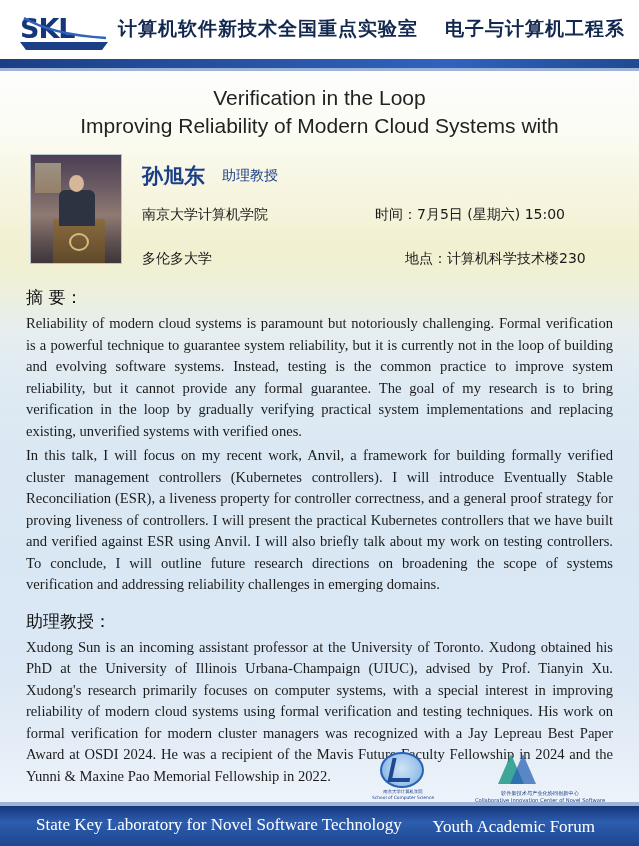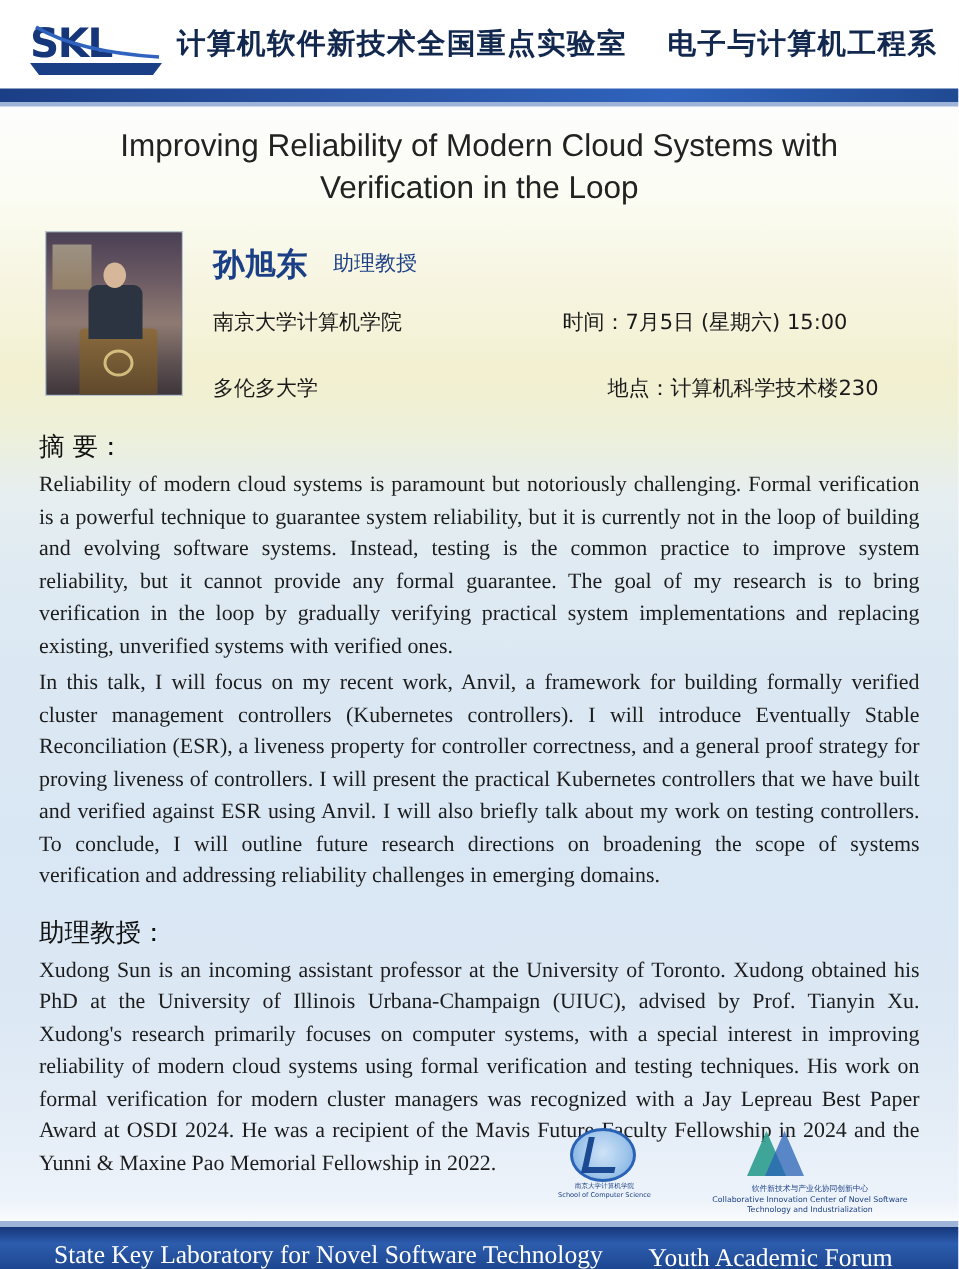--- a/index.html
+++ b/index.html
@@ -259,21 +259,21 @@
     position: absolute; left: 0; top: 38px; width: 160px;
     text-align: center;
     font-family: "DejaVu Sans", sans-serif;
     font-size: 5.2px;
     color: #1b3f86;
     line-height: 7px;
   }
   .footer {
     position: absolute;
     left: 0; right: 0; bottom: 0;
-    height: 28px;
+    height: 40px;
     background: linear-gradient(to bottom, #16367a 0%, #2d5dae 40%, #1d4690 100%);
   }
   .footer:before {
     content: "";
     position: absolute; left: 0; right: 0; top: -4px;
     height: 4px;
     background: #9db4d8;
   }
   .footer-left {
     position: absolute;
@@ -304,22 +304,22 @@
       <path d="M2 34 L90 34 L84 42 L8 42 Z" fill="#1b3f86"></path>
       <path d="M6 10 C26 22, 56 28, 88 30" stroke="#2f63bd" stroke-width="2.5" fill="none"></path>
     </svg>
 
     <div class="hdr-title">计算机软件新技术全国重点实验室</div>
     <div class="hdr-title2">电子与计算机工程系</div>
     <div class="hdr-blue-strip"></div>
   </div>
 
   <div class="talk-title">
+    <div>Verification in the Loop</div>
     <div>Improving Reliability of Modern Cloud Systems with</div>
-    <div>Verification in the Loop</div>
   </div>
 
   <div class="speaker">
     <div class="photo">
       <div class="wall"></div>
       <div class="screen"></div>
       <div class="podium"></div>
       <div class="person-body"></div>
       <div class="person-head"></div>
       <div class="podium-logo"></div>

